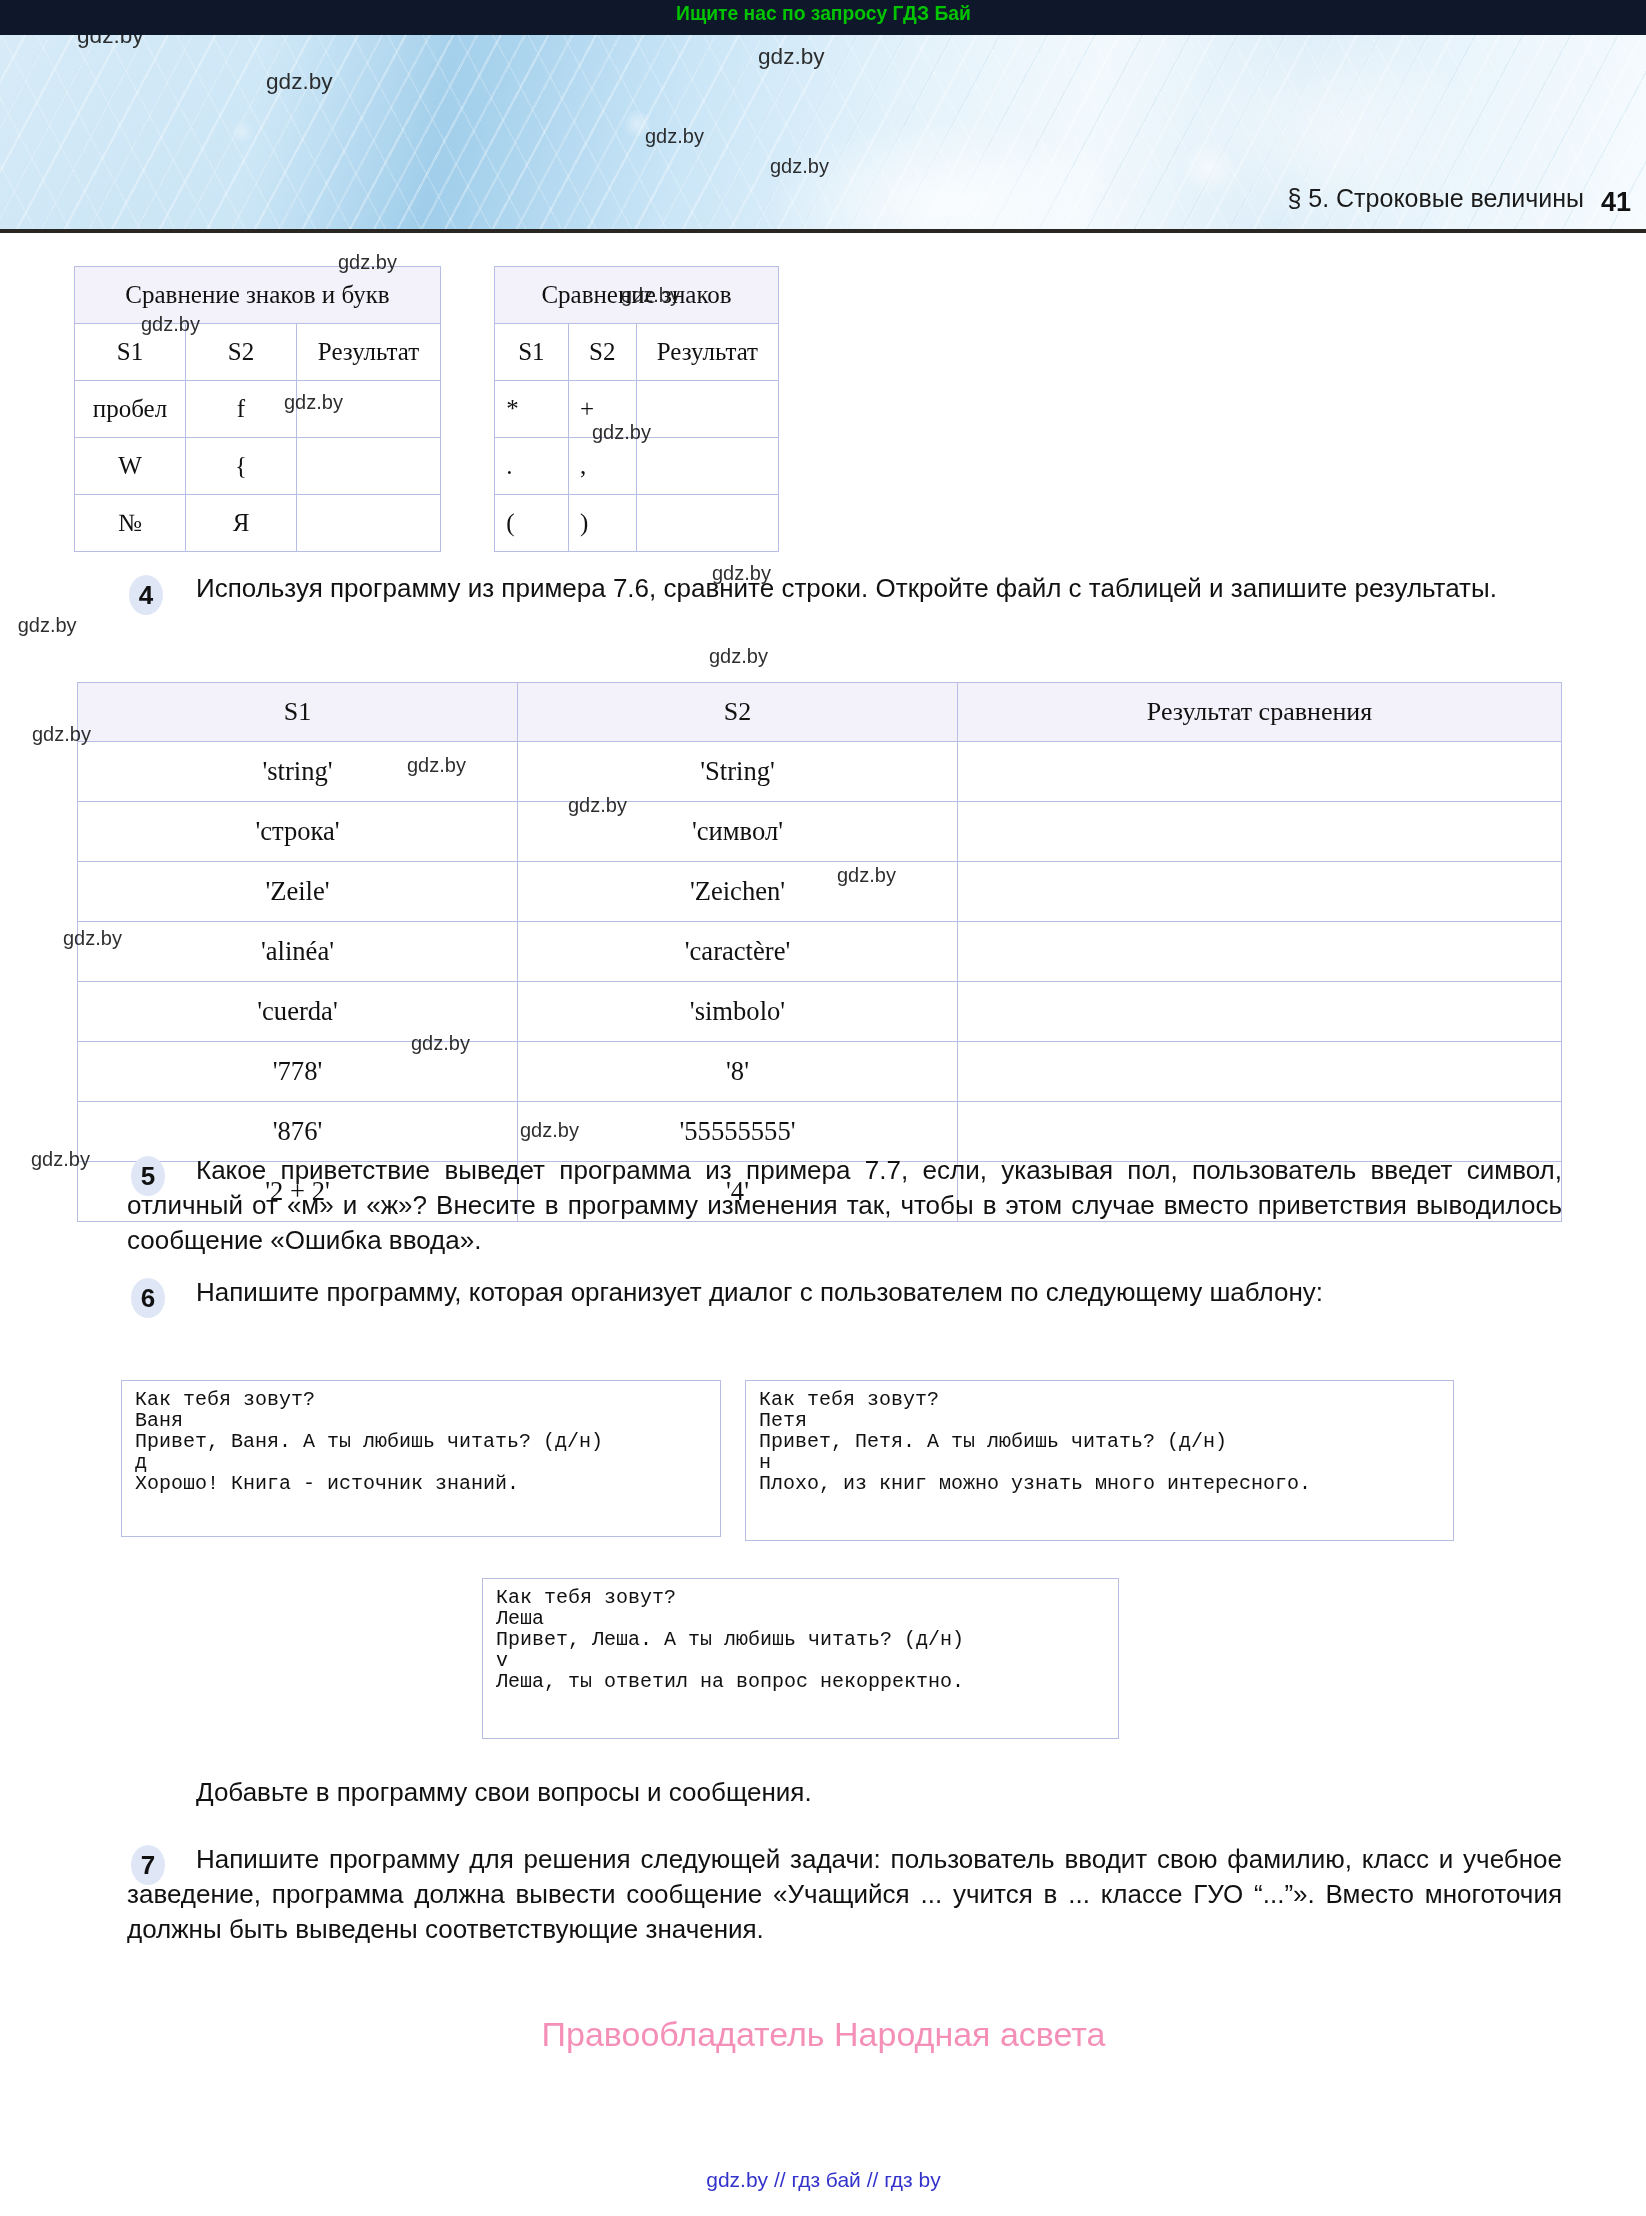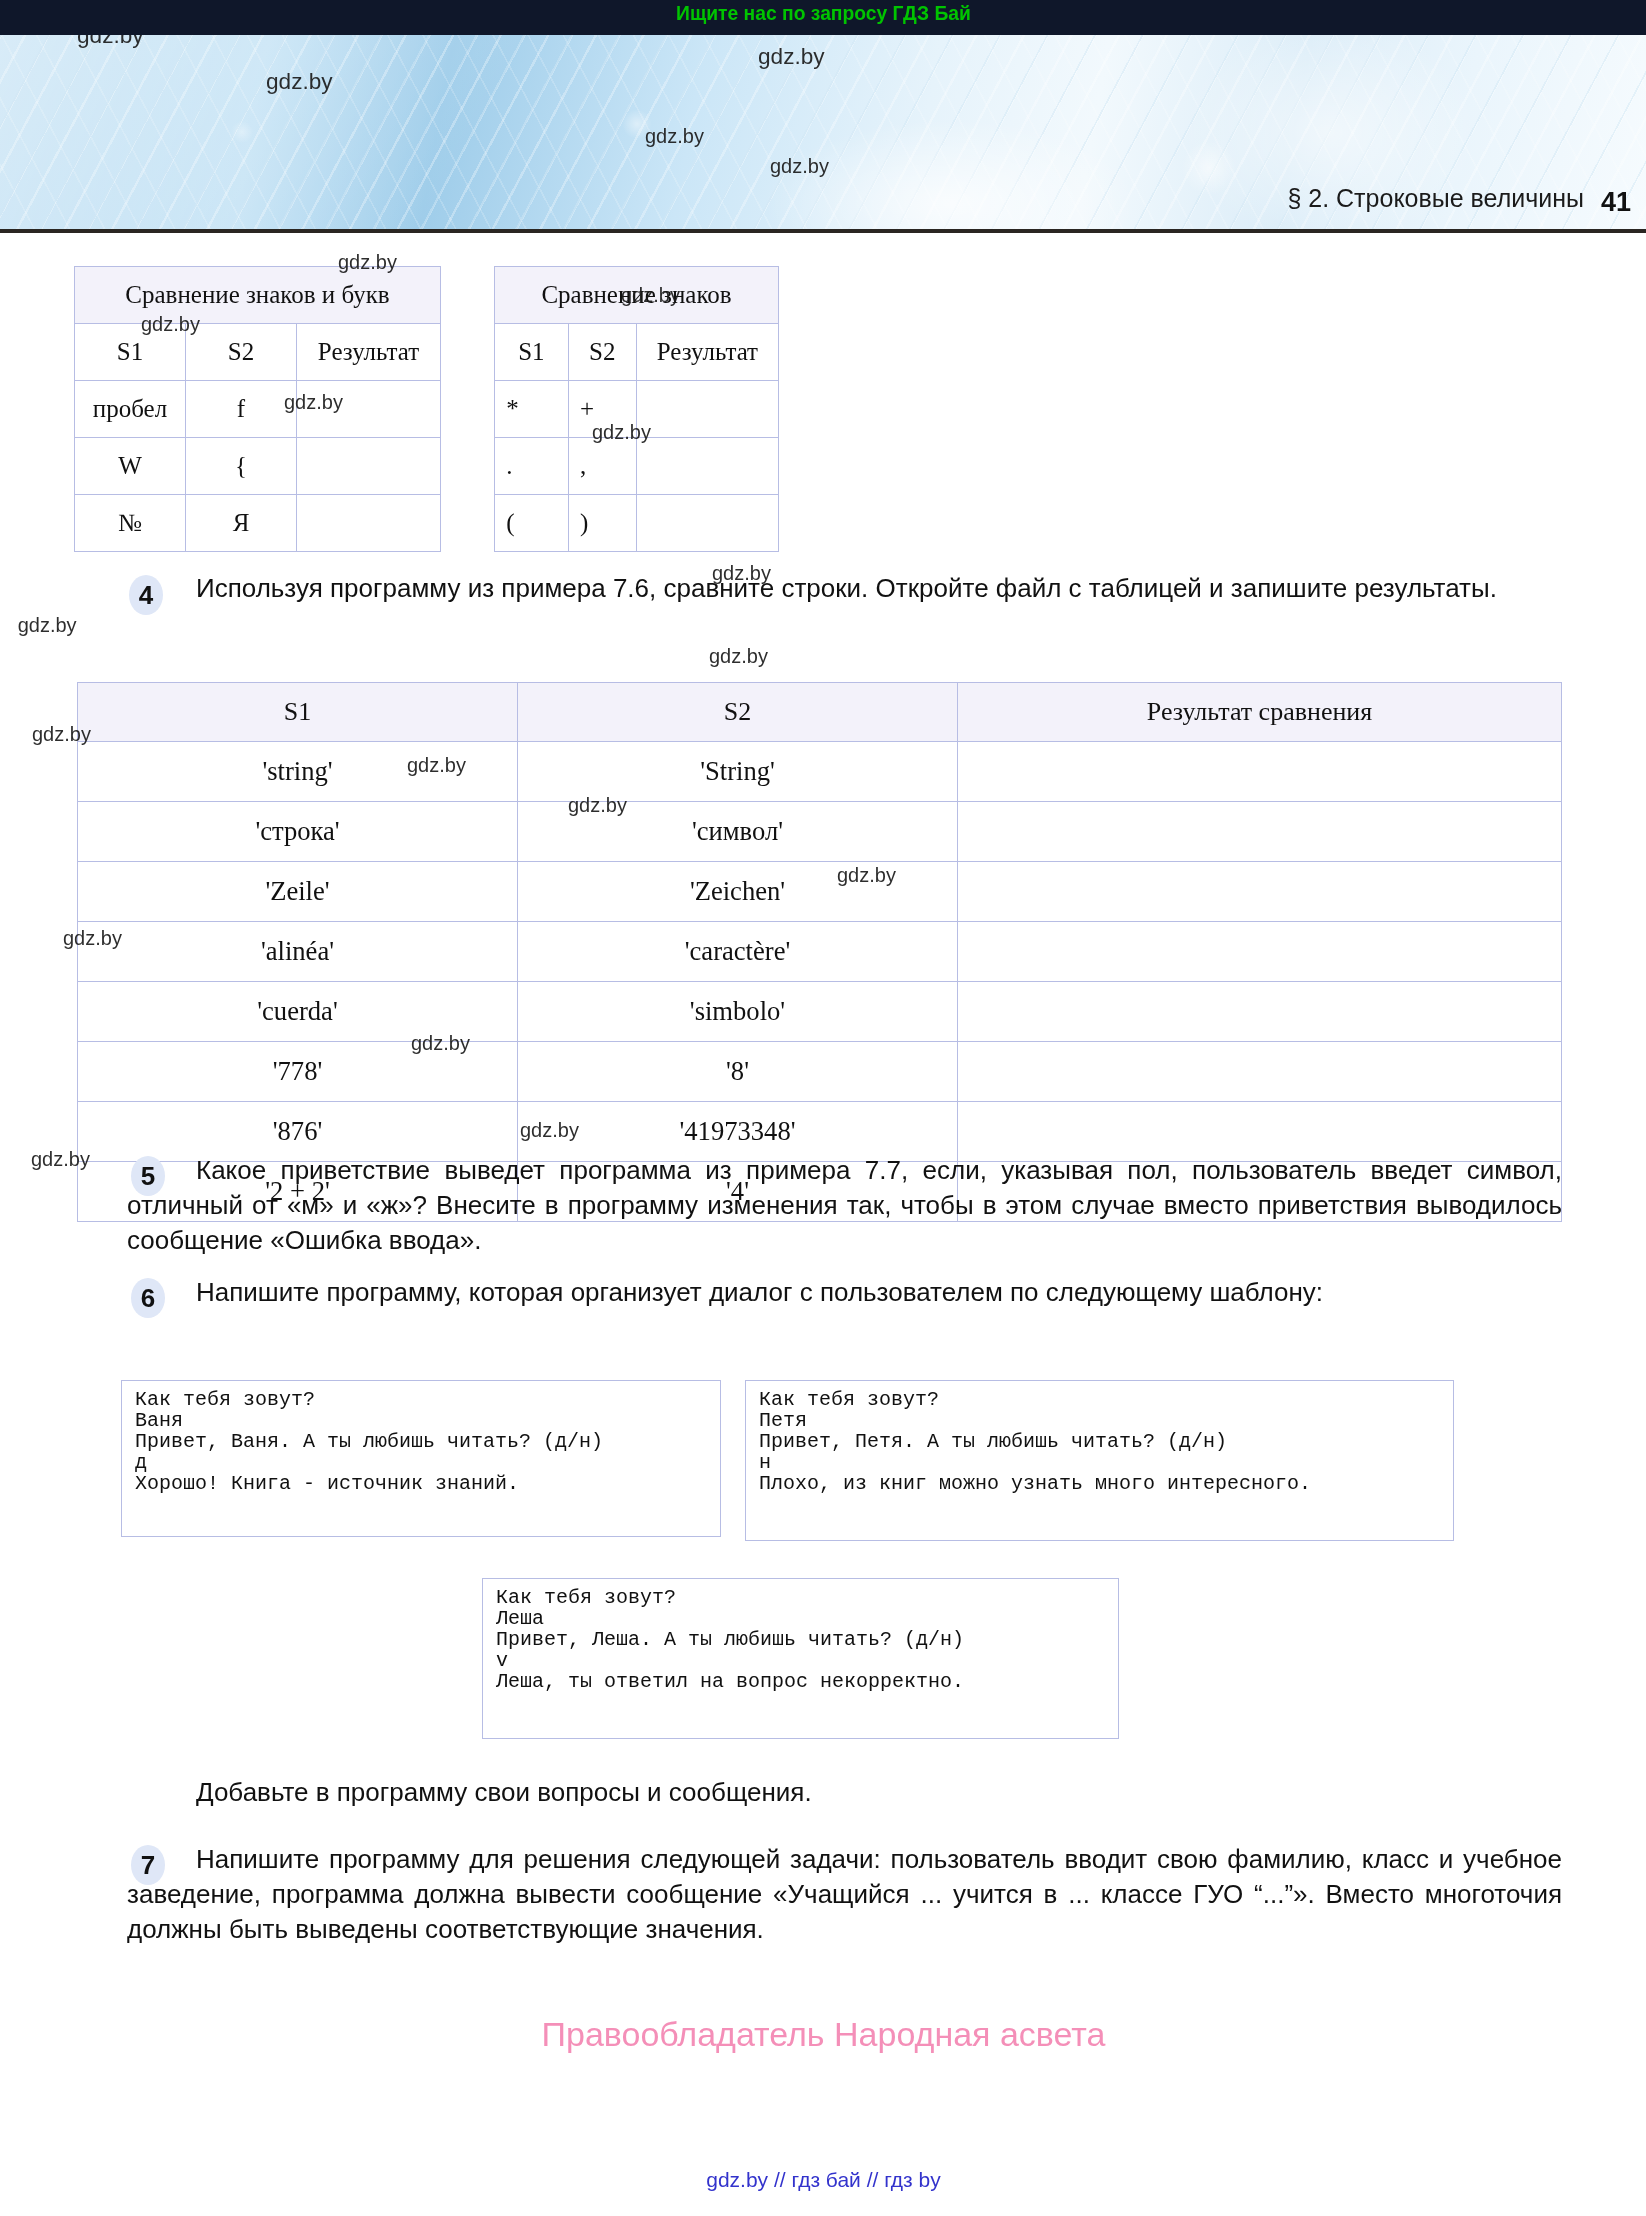--- a/index.html
+++ b/index.html
@@ -143,21 +143,21 @@
 </style>
 </head>
 <body>
 
 <div class="promo-strip">
   <div class="promo-text">Ищите нас по запросу ГДЗ Бай</div>
 </div>
 
 <div class="banner"></div>
 <div class="banner-rule"></div>
-<div class="header-title">§ 2. Строковые величины</div>
+<div class="header-title">§ 5. Строковые величины</div>
 <div class="header-page">41</div>
 
 <table class="tbl" id="tbl-signs-letters">
   <colgroup>
       <col class="c1">
       <col class="c2">
       <col class="c3">
     </colgroup>
   <tbody>
     <tr>
@@ -259,21 +259,21 @@
       <td>'simbolo'</td>
       <td></td>
     </tr>
     <tr>
       <td>'778'</td>
       <td>'8'</td>
       <td></td>
     </tr>
     <tr>
       <td>'876'</td>
-      <td>'41973348'</td>
+      <td>'55555555'</td>
       <td></td>
     </tr>
     <tr>
       <td>'2 + 2'</td>
       <td>'4'</td>
       <td></td>
     </tr>
   </tbody>
 </table>
 

